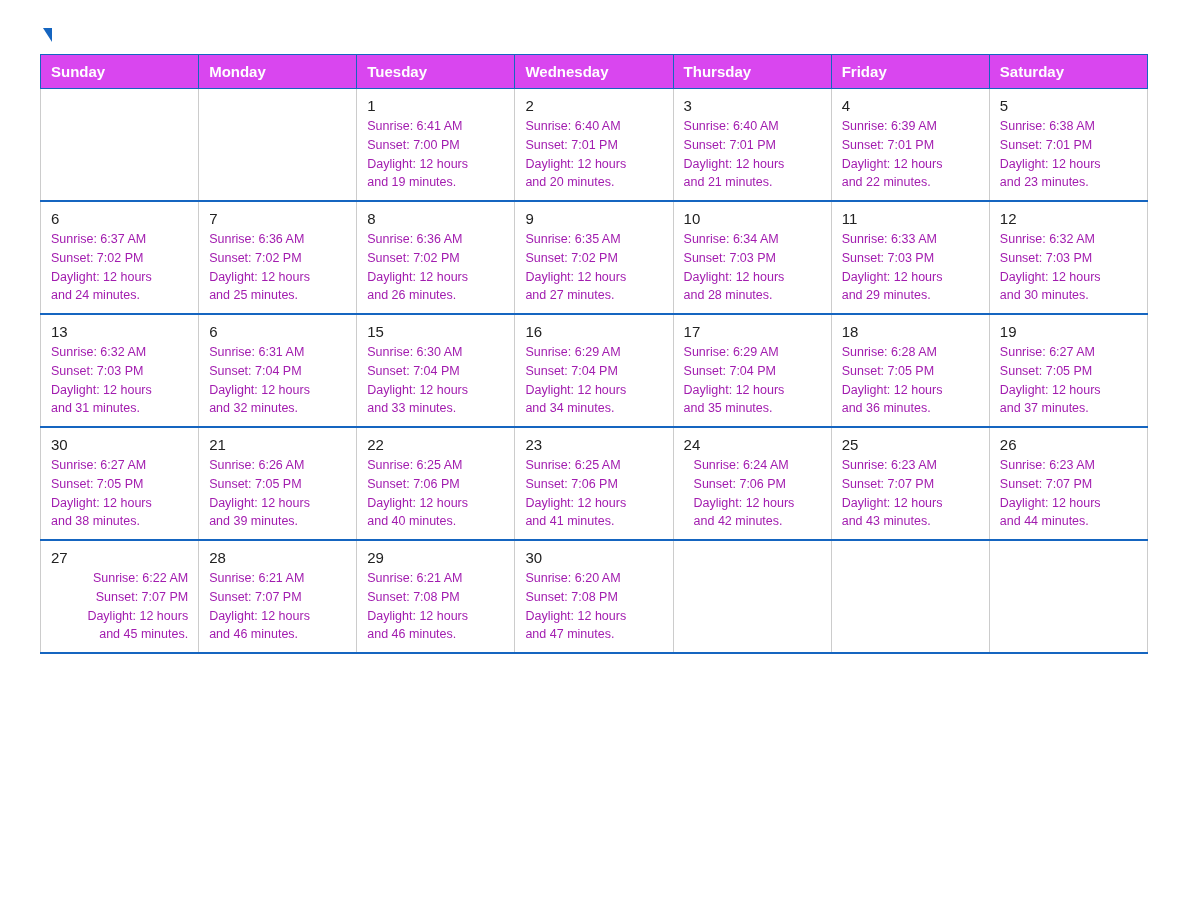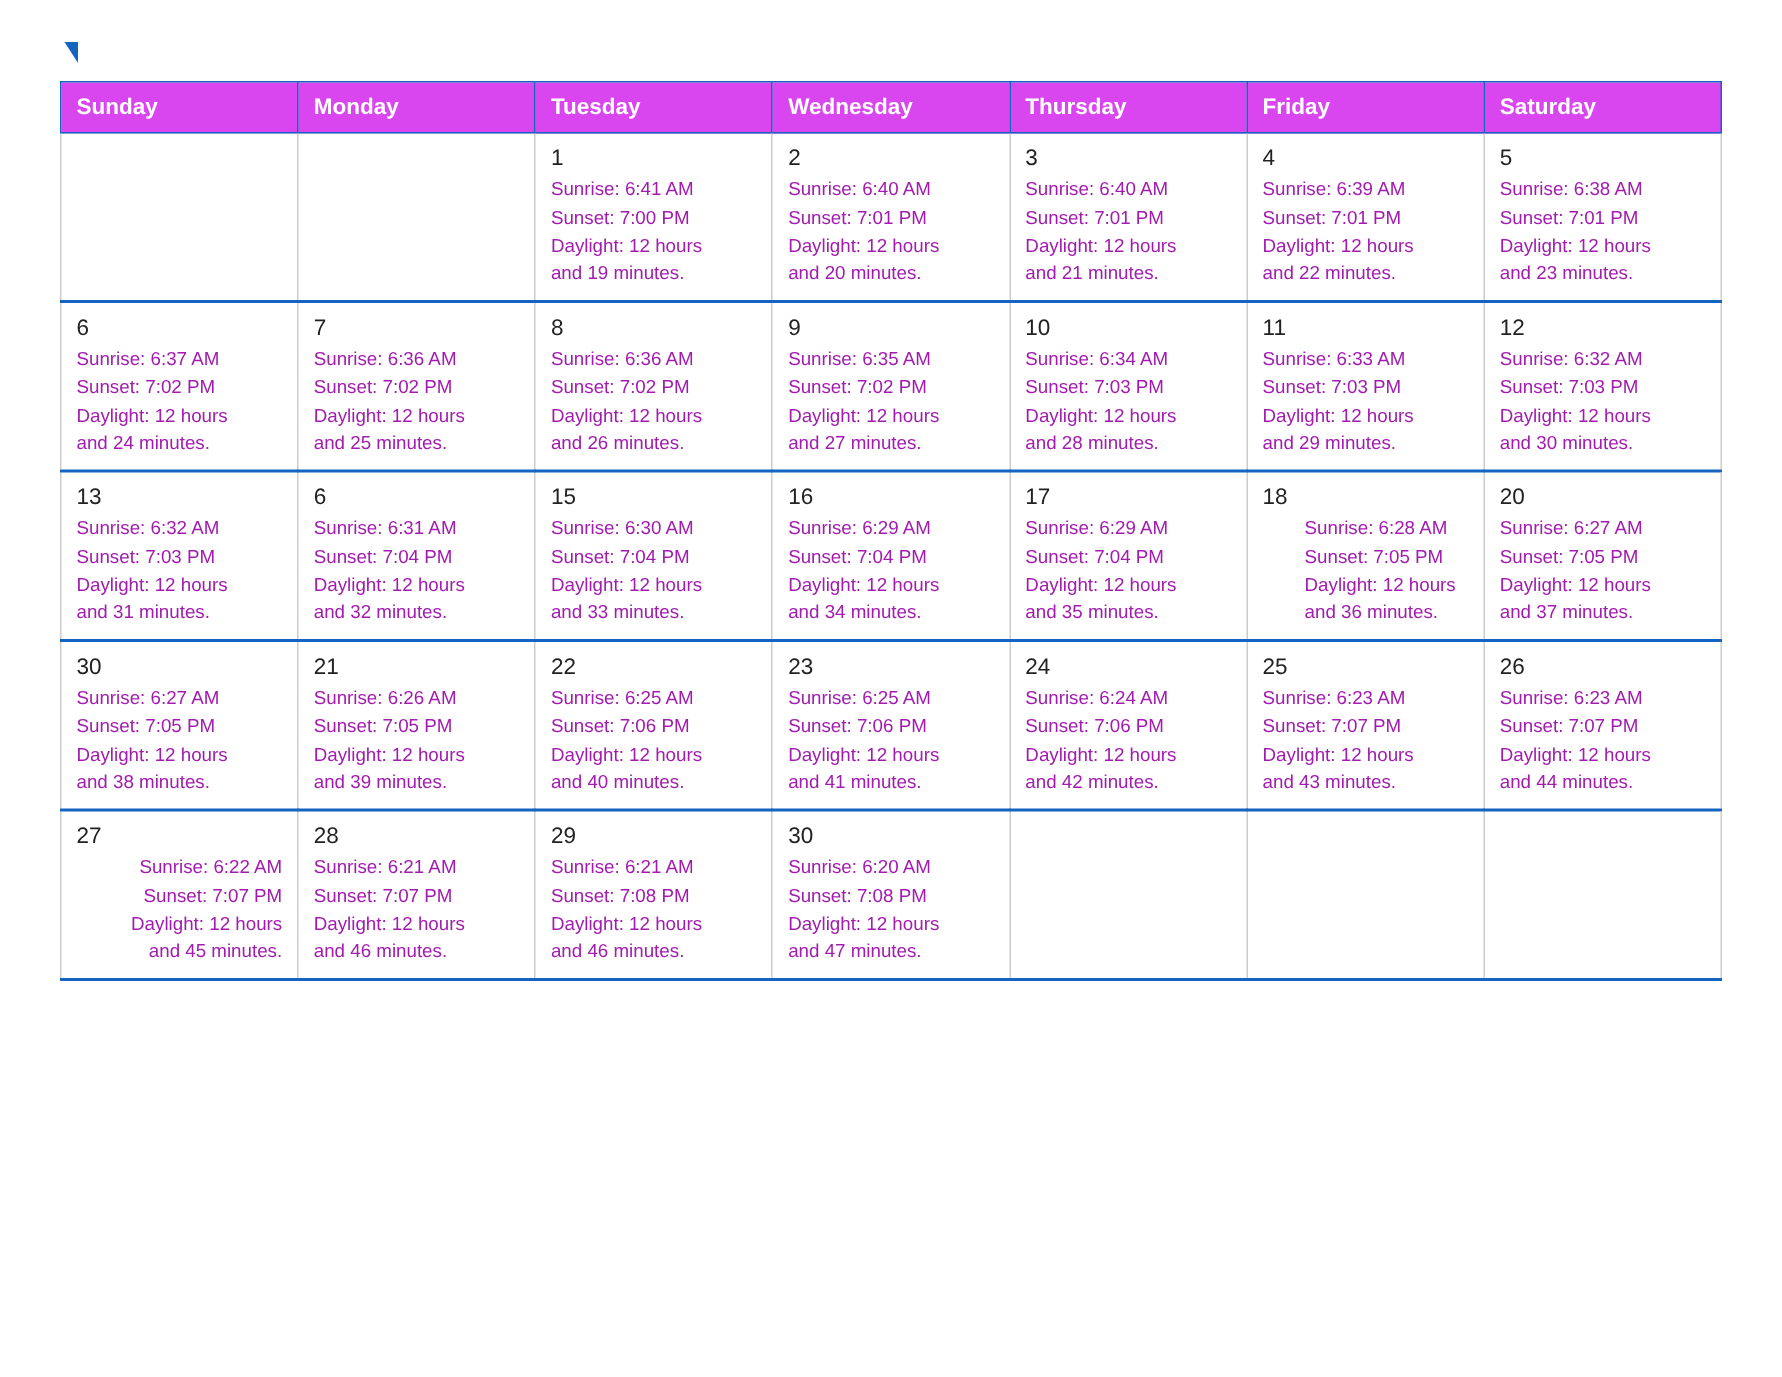--- a/index.html
+++ b/index.html
@@ -258,27 +258,27 @@
         </td>
         <td>
           <div class="day-num">17</div>
           <div class="day-info" style="white-space: pre-line;">Sunrise: 6:29 AM
 Sunset: 7:04 PM
 Daylight: 12 hours
 and 35 minutes.</div>
         </td>
         <td>
           <div class="day-num">18</div>
-          <div class="day-info" style="white-space: pre-line; margin-left: 28px;">Sunrise: 6:28 AM
+          <div class="day-info" style="white-space: pre-line;">Sunrise: 6:28 AM
 Sunset: 7:05 PM
 Daylight: 12 hours
 and 36 minutes.</div>
         </td>
         <td>
-          <div class="day-num">20</div>
+          <div class="day-num">19</div>
           <div class="day-info" style="white-space: pre-line;">Sunrise: 6:27 AM
 Sunset: 7:05 PM
 Daylight: 12 hours
 and 37 minutes.</div>
         </td>
       </tr>
       <tr>
         <td>
           <div class="day-num">30</div>
           <div class="day-info" style="white-space: pre-line;">Sunrise: 6:27 AM
@@ -302,21 +302,21 @@
         </td>
         <td>
           <div class="day-num">23</div>
           <div class="day-info" style="white-space: pre-line;">Sunrise: 6:25 AM
 Sunset: 7:06 PM
 Daylight: 12 hours
 and 41 minutes.</div>
         </td>
         <td>
           <div class="day-num">24</div>
-          <div class="day-info" style="white-space: pre-line;">Sunrise: 6:24 AM
+          <div class="day-info" style="white-space: pre-line; margin-left: 10px;">Sunrise: 6:24 AM
 Sunset: 7:06 PM
 Daylight: 12 hours
 and 42 minutes.</div>
         </td>
         <td>
           <div class="day-num">25</div>
           <div class="day-info" style="white-space: pre-line;">Sunrise: 6:23 AM
 Sunset: 7:07 PM
 Daylight: 12 hours
 and 43 minutes.</div>

